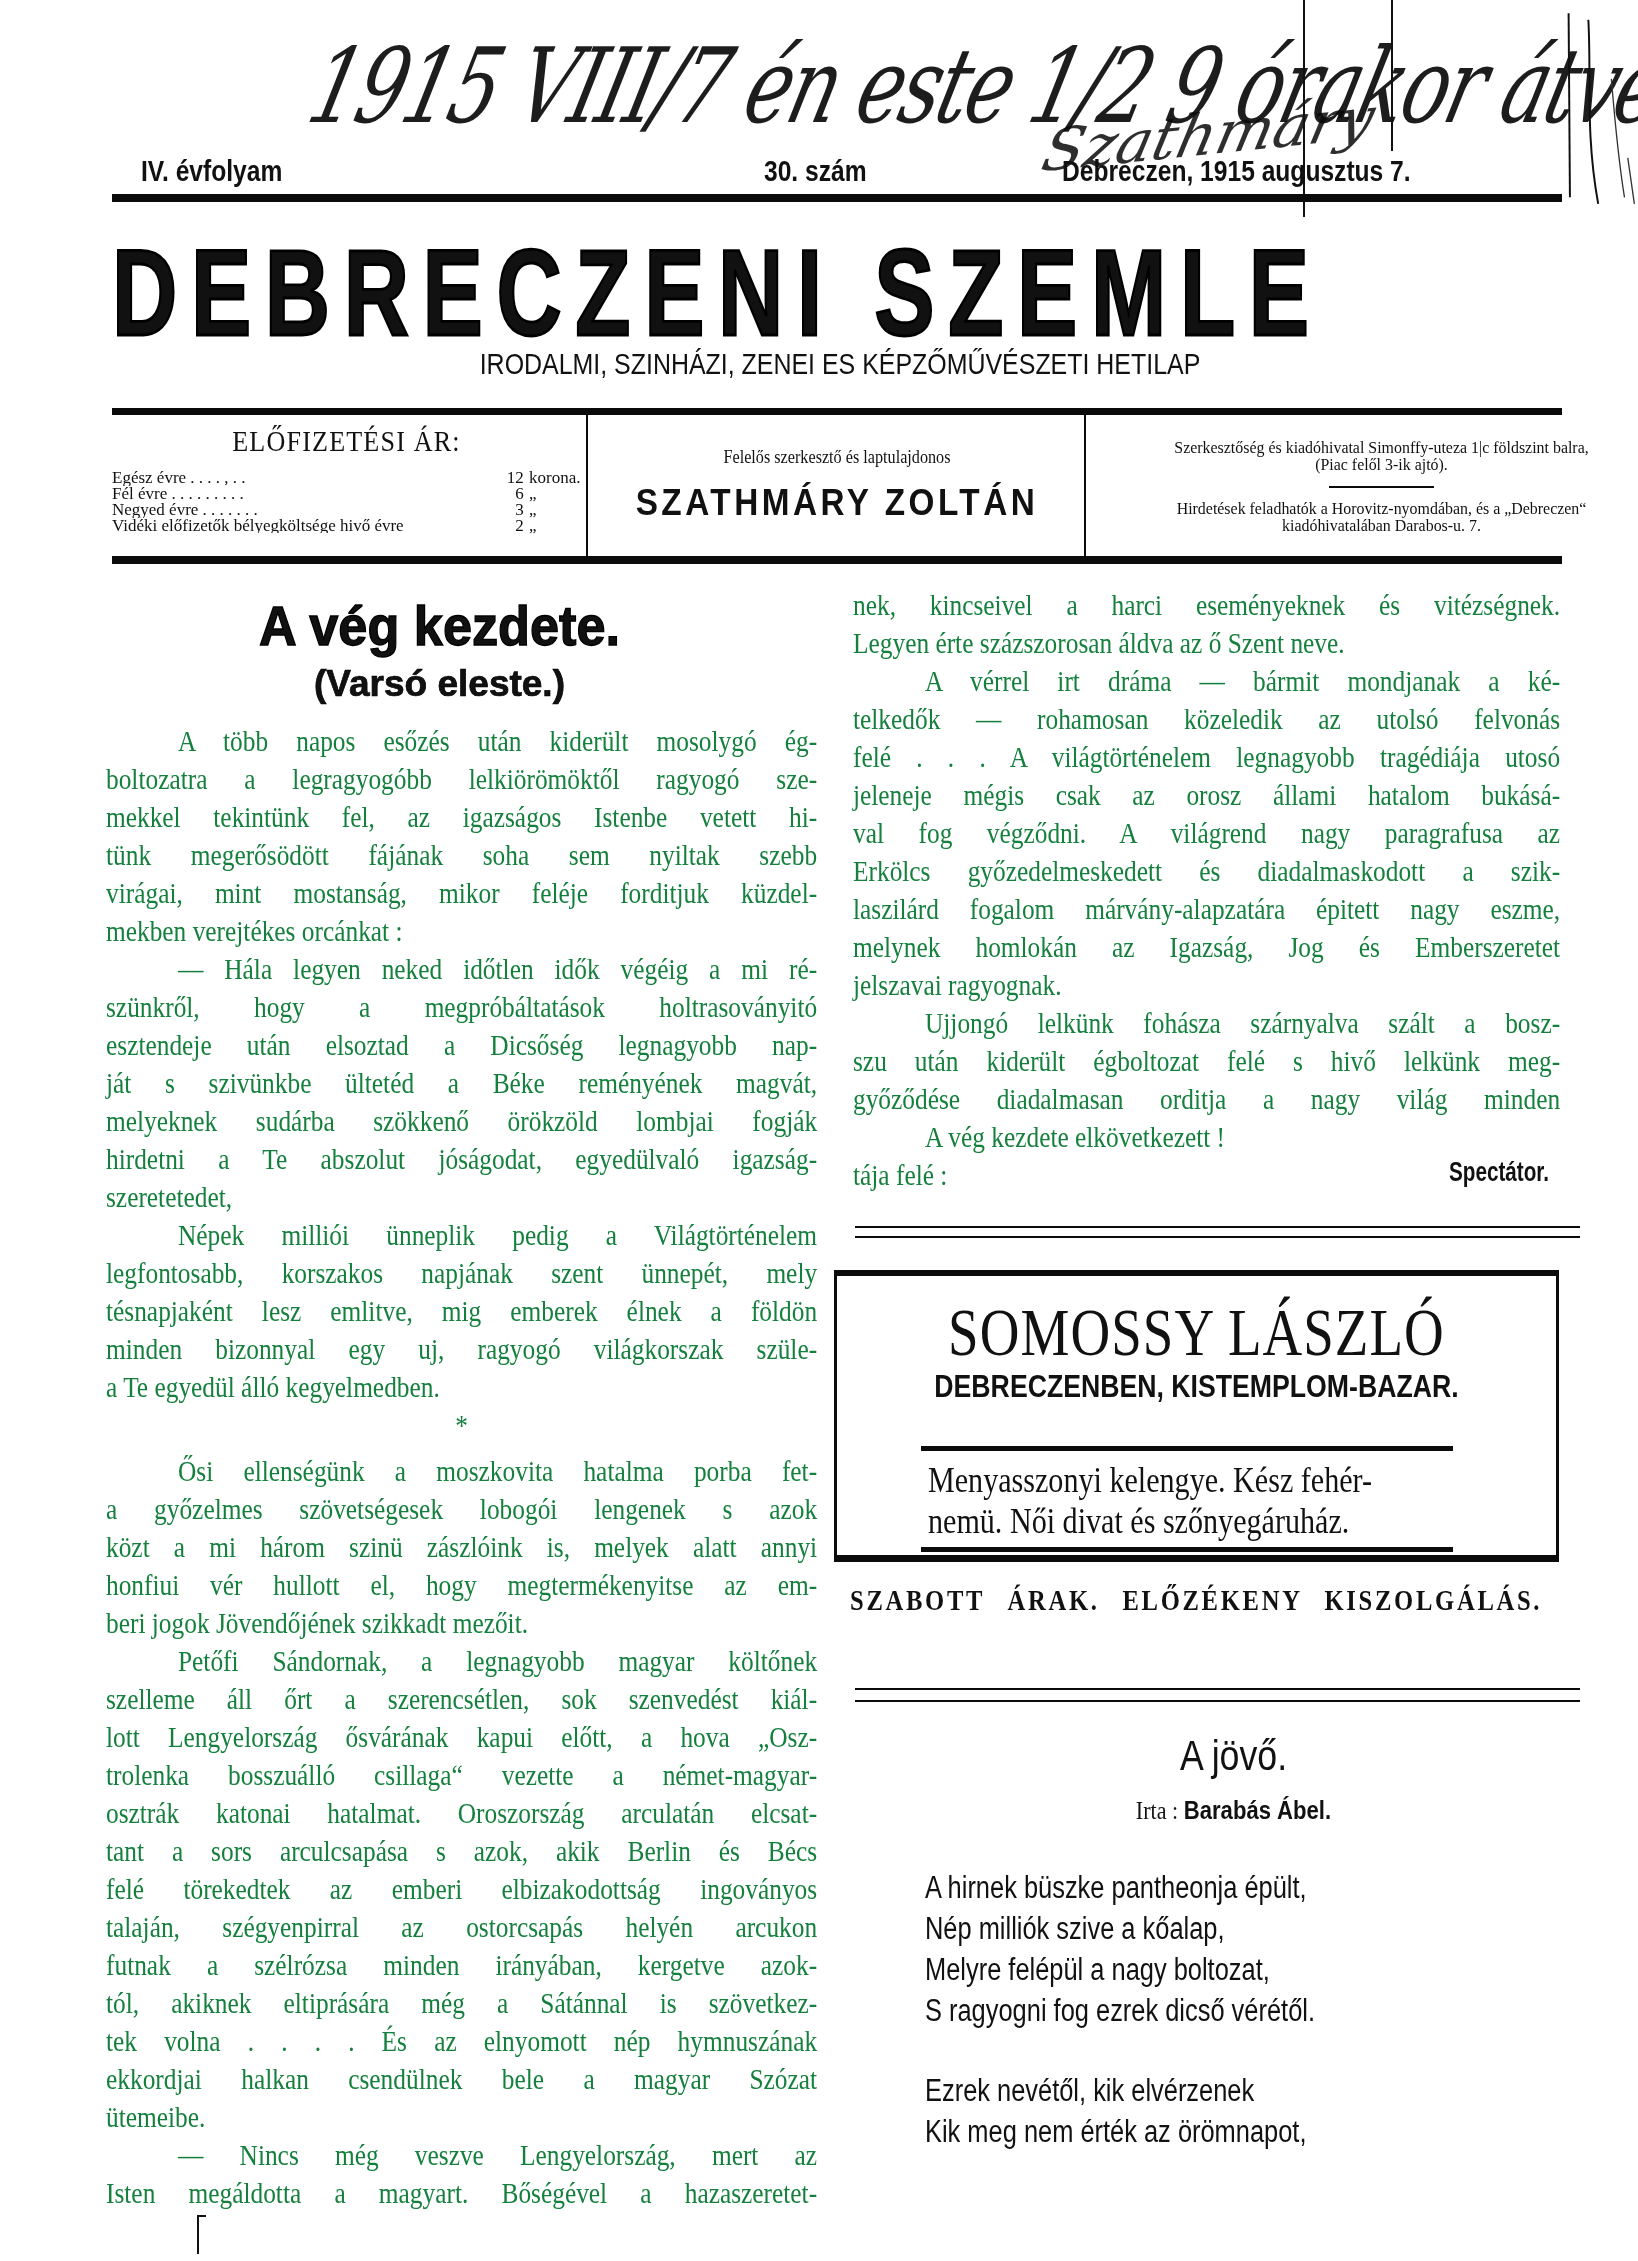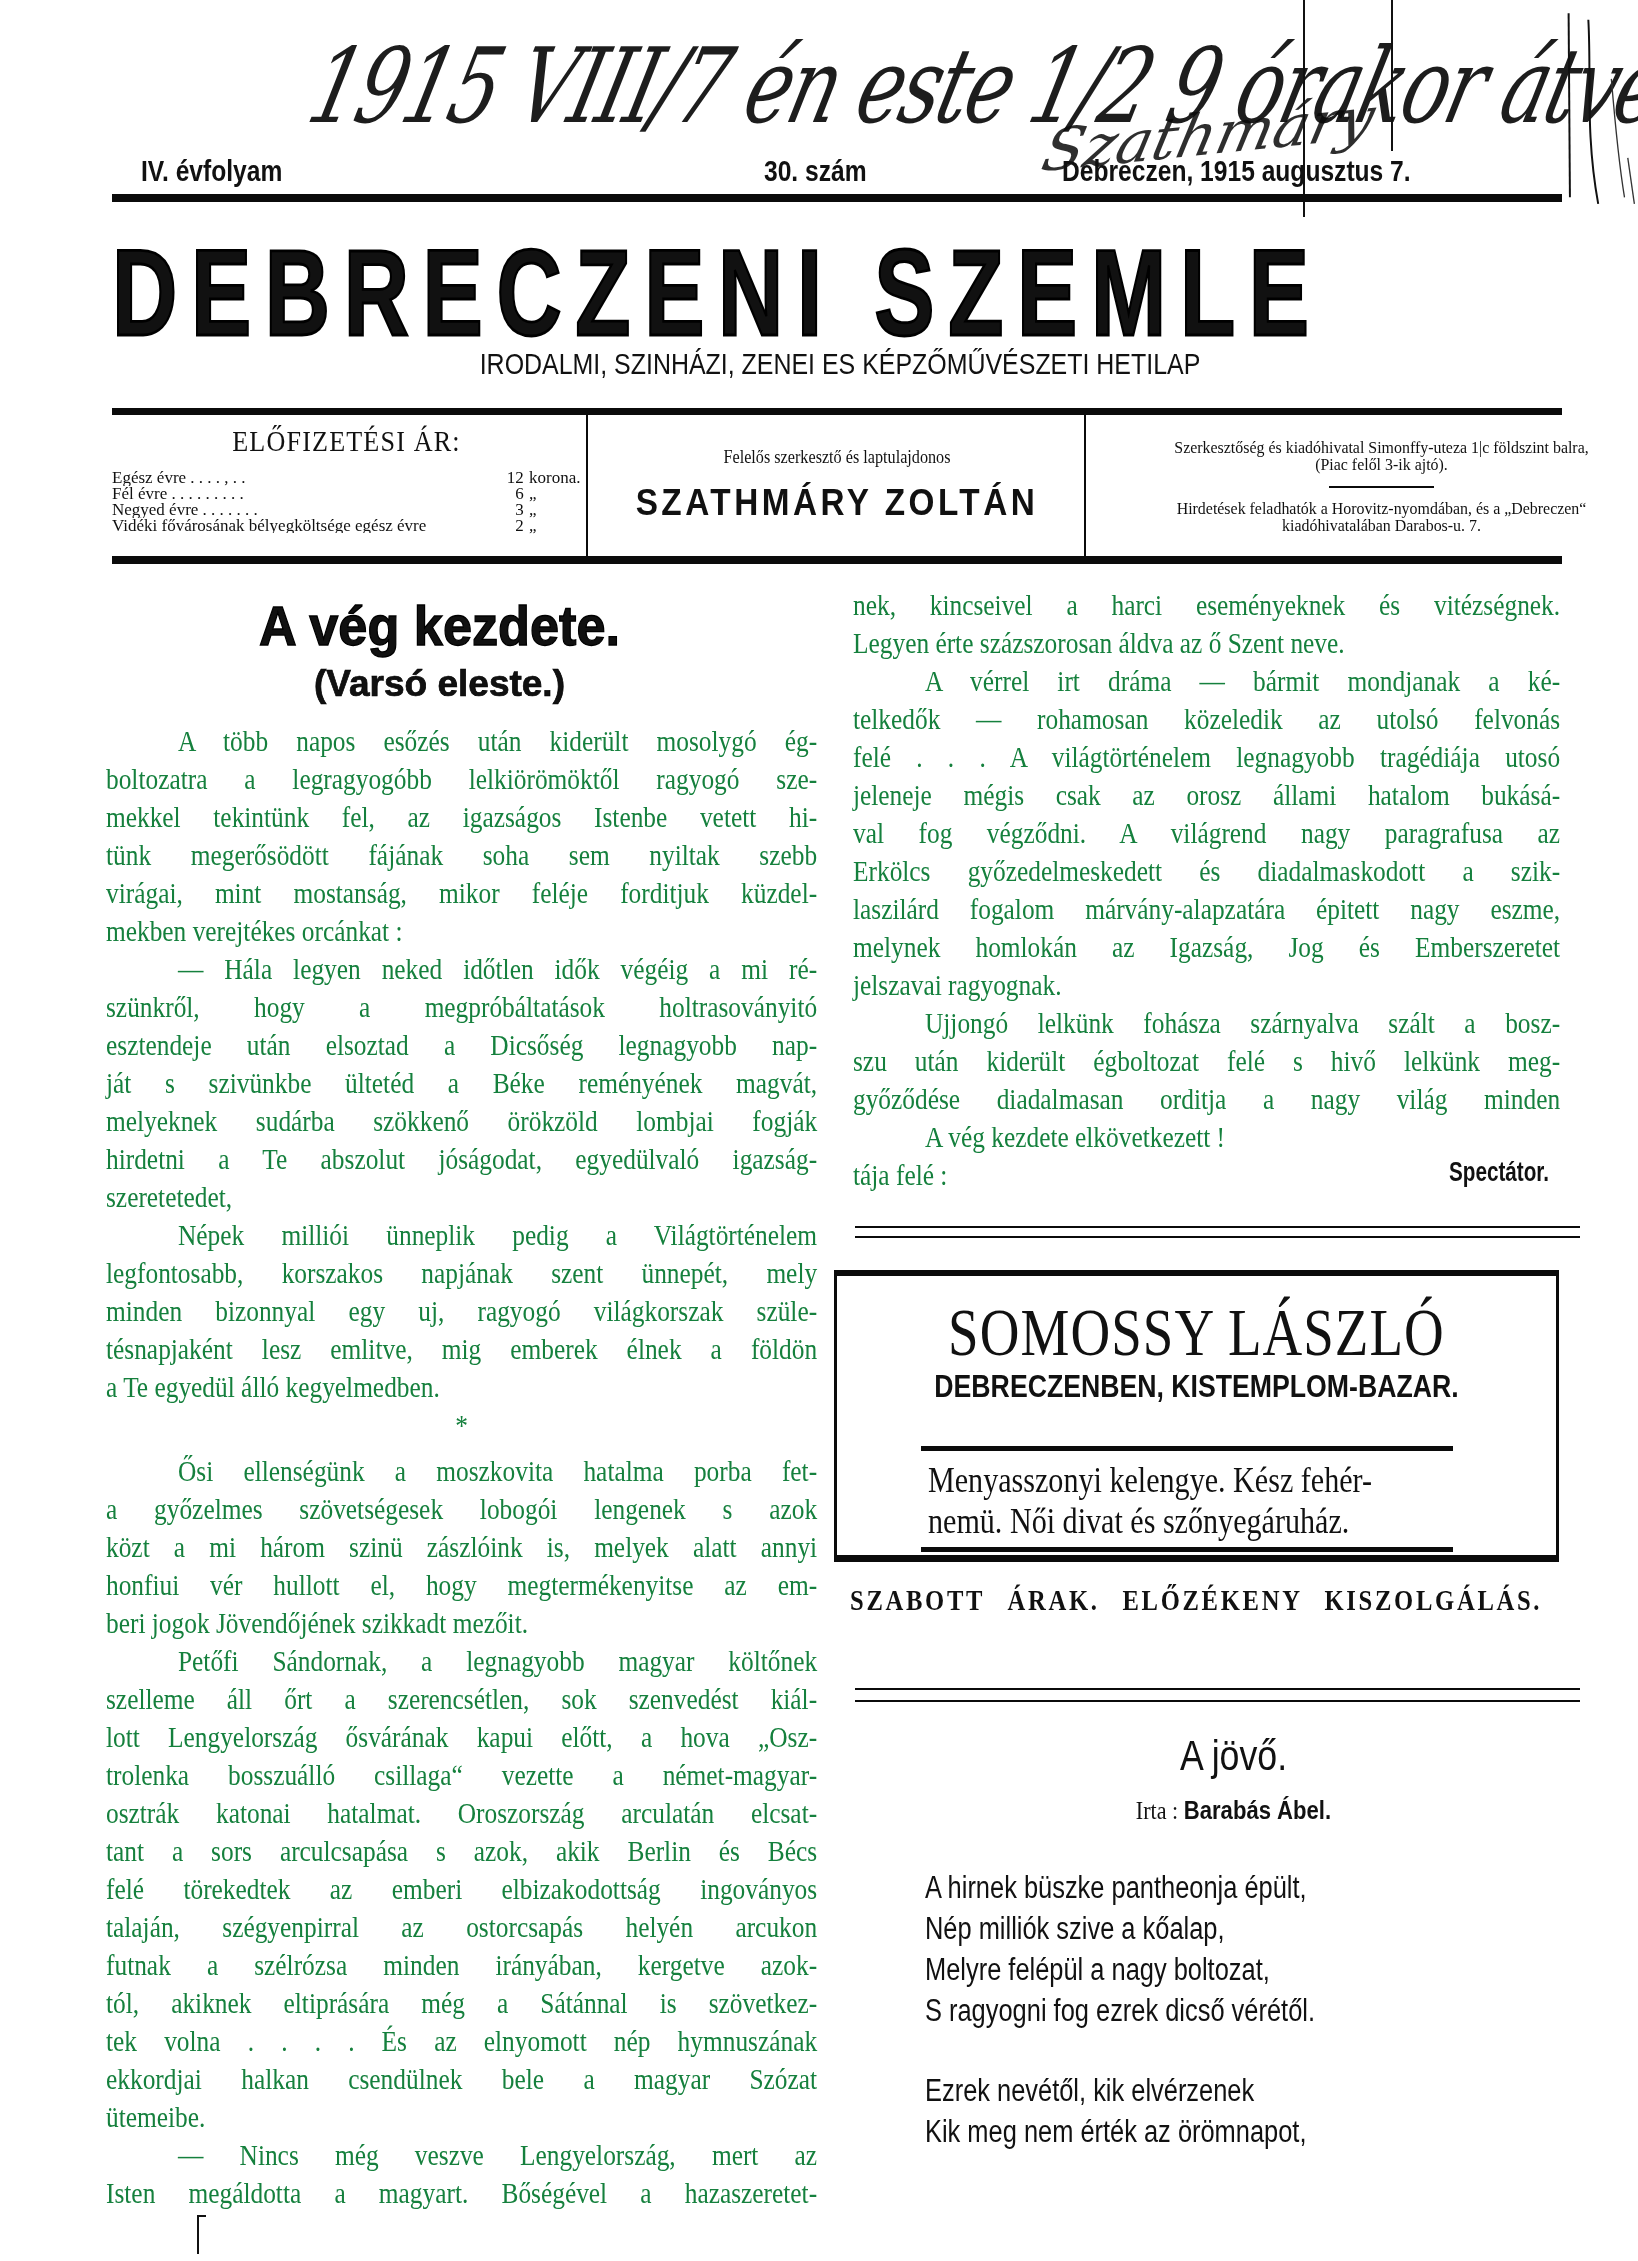--- a/index.html
+++ b/index.html
@@ -136,21 +136,21 @@
         <span class="lbl">Fél évre . . . . . . . . .</span>
         <span class="amt">6</span>
         <span class="unit">„</span>
       </div>
     <div class="price-row">
         <span class="lbl">Negyed évre . . . . . . .</span>
         <span class="amt">3</span>
         <span class="unit">„</span>
       </div>
     <div class="price-row">
-        <span class="lbl">Vidéki fővárosának bélyegköltsége egész évre</span>
+        <span class="lbl">Vidéki előfizetők bélyegköltsége hivő évre</span>
         <span class="amt">2</span>
         <span class="unit">„</span>
       </div>
   </div>
 </div>
 
 <div class="abs info-col" style="left:591px; width:492px;">
   <div class="editor-label" style="margin-top:34px;">Felelős szerkesztő és laptulajdonos</div>
   <div class="editor-name" style="margin-top:14.4px;">SZATHMÁRY ZOLTÁN</div>
 </div>
@@ -173,22 +173,22 @@
     <span class="line last"><span class="condensed">mekben verejtékes orcánkat :</span></span>
     <span class="line indent"><span class="condensed">— Hála legyen neked időtlen idők végéig a mi ré-</span></span>
     <span class="line "><span class="condensed">szünkről, hogy a megpróbáltatások holtrasoványitó</span></span>
     <span class="line "><span class="condensed">esztendeje után elsoztad a Dicsőség legnagyobb nap-</span></span>
     <span class="line "><span class="condensed">ját s szivünkbe ültetéd a Béke reményének magvát,</span></span>
     <span class="line "><span class="condensed">melyeknek sudárba szökkenő örökzöld lombjai fogják</span></span>
     <span class="line "><span class="condensed">hirdetni a Te abszolut jóságodat, egyedülvaló igazság-</span></span>
     <span class="line last"><span class="condensed">szeretetedet,</span></span>
     <span class="line indent"><span class="condensed">Népek milliói ünneplik pedig a Világtörténelem</span></span>
     <span class="line "><span class="condensed">legfontosabb, korszakos napjának szent ünnepét, mely</span></span>
+    <span class="line "><span class="condensed">tésnapjaként lesz emlitve, mig emberek élnek a földön</span></span>
     <span class="line "><span class="condensed">minden bizonnyal egy uj, ragyogó világkorszak szüle-</span></span>
-    <span class="line "><span class="condensed">tésnapjaként lesz emlitve, mig emberek élnek a földön</span></span>
     <span class="line last"><span class="condensed">a Te egyedül álló kegyelmedben.</span></span>
     <span class="line center"><span class="condensed" style="transform-origin: center center; width: 100%;">*</span></span>
     <span class="line indent gap"><span class="condensed">Ősi ellenségünk a moszkovita hatalma porba fet-</span></span>
     <span class="line "><span class="condensed">a győzelmes szövetségesek lobogói lengenek s azok</span></span>
     <span class="line "><span class="condensed">közt a mi három szinü zászlóink is, melyek alatt annyi</span></span>
     <span class="line "><span class="condensed">honfiui vér hullott el, hogy megtermékenyitse az em-</span></span>
     <span class="line last"><span class="condensed">beri jogok Jövendőjének szikkadt mezőit.</span></span>
     <span class="line indent"><span class="condensed">Petőfi Sándornak, a legnagyobb magyar költőnek</span></span>
     <span class="line "><span class="condensed">szelleme áll őrt a szerencsétlen, sok szenvedést kiál-</span></span>
     <span class="line "><span class="condensed">lott Lengyelország ősvárának kapui előtt, a hova „Osz-</span></span>

